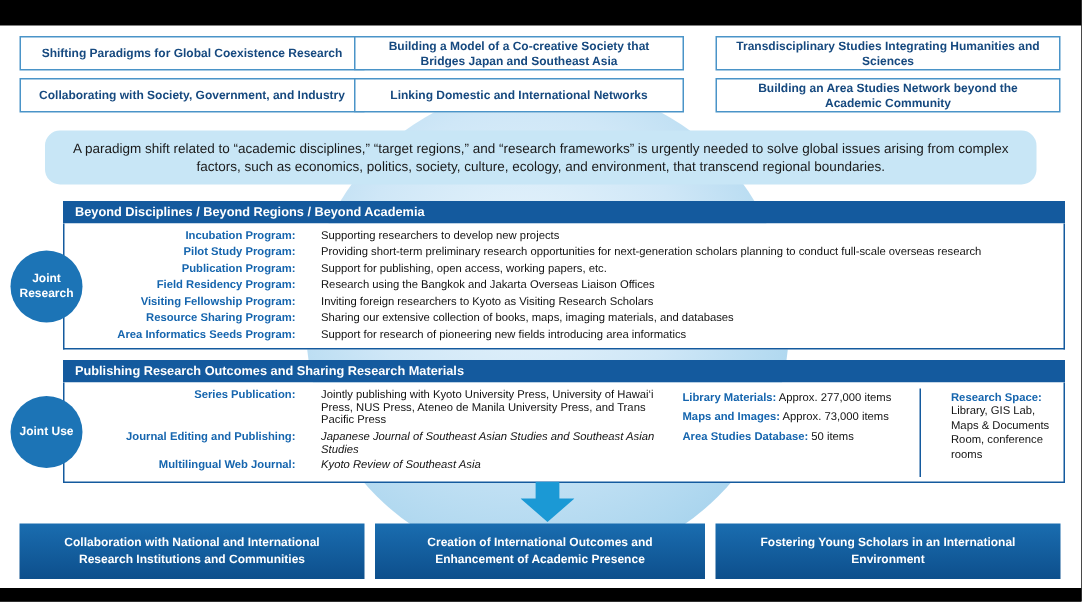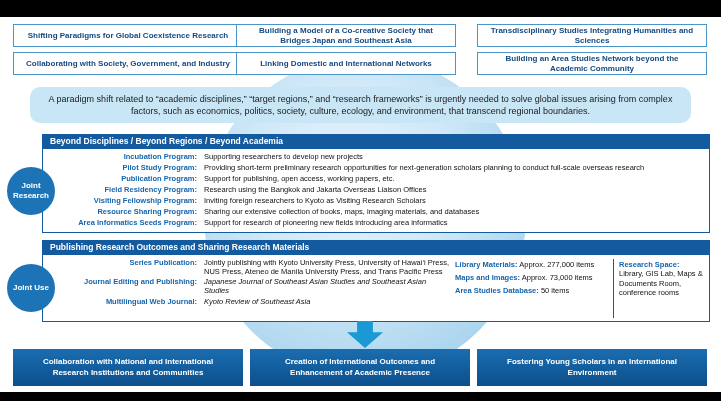--- a/index.html
+++ b/index.html
@@ -20,32 +20,32 @@
             border-radius:10px; display:flex; align-items:center; justify-content:center; text-align:center;
             font-size:9px; color:#1a1a1a; line-height:1.35; padding:2px 8px; }
 
   .panel { position:absolute; left:42px; width:668px; }
   .panel-research { top:134px; }
   .panel-use { top:240px; }
   .panel-header { height:15px; background:#145a9e; color:#fff; font-weight:bold; font-size:8.5px;
                   line-height:15px; padding-left:8px; }
   .panel-body { background:#fff; border:1px solid #145a9e; border-top:none; }
   .programs { height:84px; padding:3px 6px 3px 2px; display:flex; flex-direction:column; justify-content:space-around; }
-  .prog { display:grid; grid-template-columns:152px 1fr; column-gap:7px; font-size:7.5px; line-height:1.15; align-items:start; }
+  .prog { display:grid; grid-template-columns:152px 1fr; column-gap:17px; font-size:7.5px; line-height:1.15; align-items:start; }
   .prog-name { text-align:right; font-weight:bold; color:#1565ae; white-space:nowrap; }
   .prog-desc { color:#111; }
   .italic { font-style:italic; }
 
   .use-body { height:67px; display:grid; grid-template-columns:1fr 162px 92px; padding:4px 4px 3px 2px; }
   .pubs { display:flex; flex-direction:column; justify-content:flex-start; gap:2px; }
   .resources { padding:1px 2px 0 4px; font-size:7.5px; line-height:1.2; }
   .res { margin-bottom:4px; }
   .res-name { font-weight:bold; color:#1565ae; }
   .res-val { color:#111; }
-  .space { border-left:1px solid #145a9e; padding:1px 2px 0 5px; font-size:7.5px; line-height:1.25; }
+  .space { border-left:1px solid #145a9e; padding:1px 2px 0 20px; font-size:7.5px; line-height:1.25; }
 
   .badge { position:absolute; width:48px; height:48px; border-radius:50%; background:#1c74b6; color:#fff;
            font-weight:bold; font-size:8px; line-height:1.2; display:flex; align-items:center; justify-content:center;
            text-align:center; padding:4px; }
   .badge-research { left:7px; top:167px; }
   .badge-use { left:7px; top:264px; }
 
   .down-arrow { position:absolute; left:347px; top:321px; width:36px; height:27px; background:#1b99d5;
                 clip-path:polygon(28% 0, 72% 0, 72% 42%, 100% 42%, 50% 100%, 0 42%, 28% 42%); }
 

